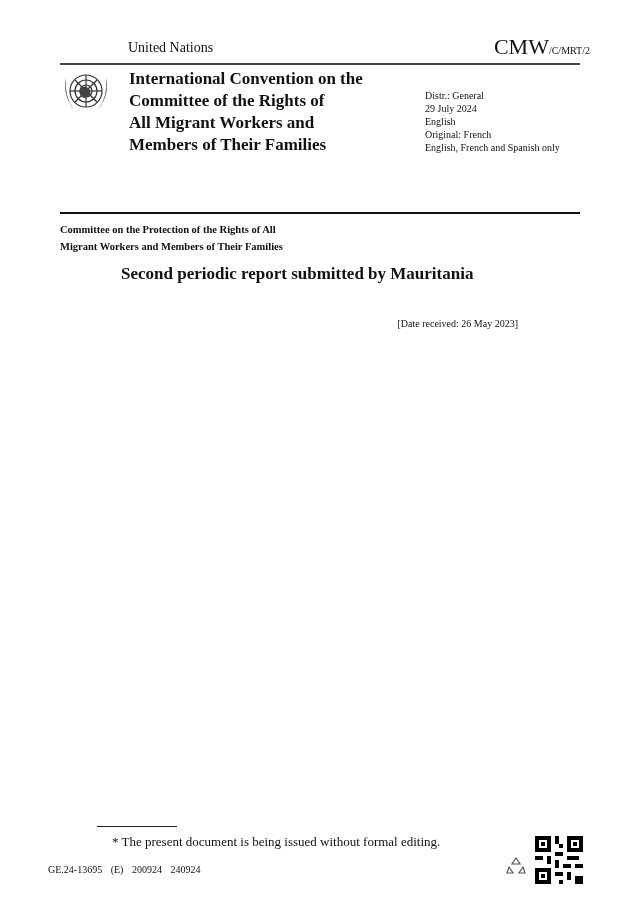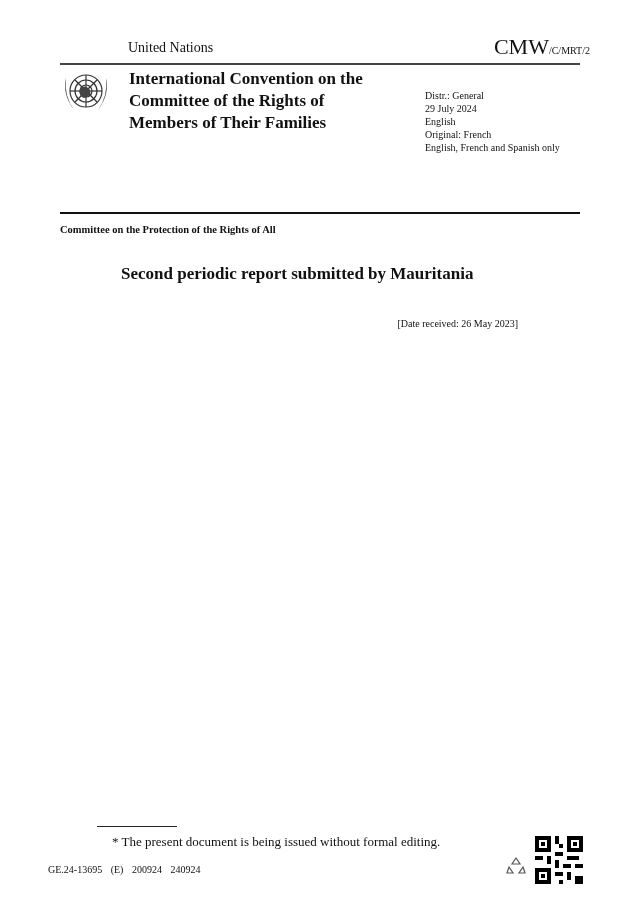--- a/index.html
+++ b/index.html
@@ -42,35 +42,37 @@
     <line x1="15" y1="12" x2="37" y2="34"></line>
     <line x1="37" y1="12" x2="15" y2="34"></line>
   </g>
   <path d="M6 10 Q2 26 14 42 Q4 28 6 10Z M46 10 Q50 26 38 42 Q48 28 46 10Z" fill="#555"></path>
   <path d="M20 20 q6 -4 10 2 q2 6 -6 8 q-6 -2 -4 -10z" fill="#444"></path>
 </svg>
 
 <div class="abs" id="conv-title">
   <div>International Convention on the</div>
   <div>Committee of the Rights of</div>
+  <div>All Migrant Workers and</div>
   <div>Members of Their Families</div>
 </div>
 
 <div class="abs" id="distr">
   <div>Distr.: General</div>
   <div>29 July 2024</div>
   <div>English</div>
   <div>Original: French</div>
   <div>English, French and Spanish only</div>
 </div>
 
 <div class="abs" id="mid-rule"></div>
 
 <div class="abs" id="committee">
   <div>Committee on the Protection of the Rights of All</div>
+  <div>Migrant Workers and Members of Their Families</div>
 </div>
 
 <div class="abs" id="report-title">
   <div>Second periodic report submitted by Mauritania</div>
 </div>
 
 <div class="abs" id="date-received">[Date received: 26 May 2023]</div>
 
 <div class="abs" id="fn-rule"></div>
 <div class="abs" id="footnote">*   The present document is being issued without formal editing.</div>

